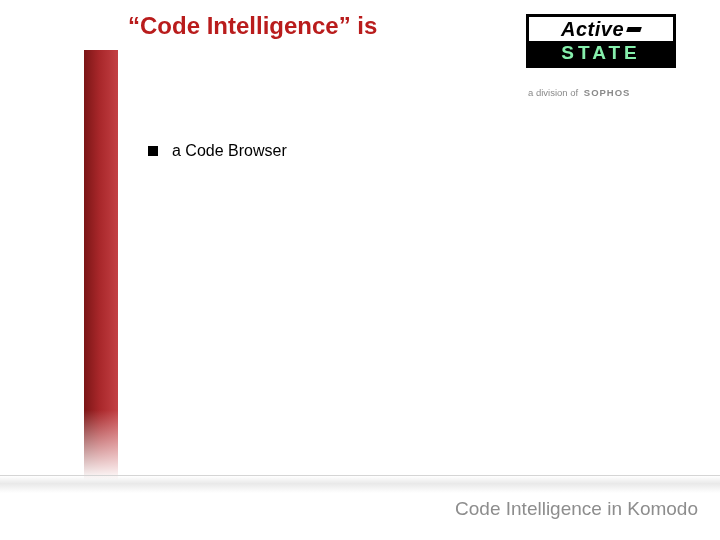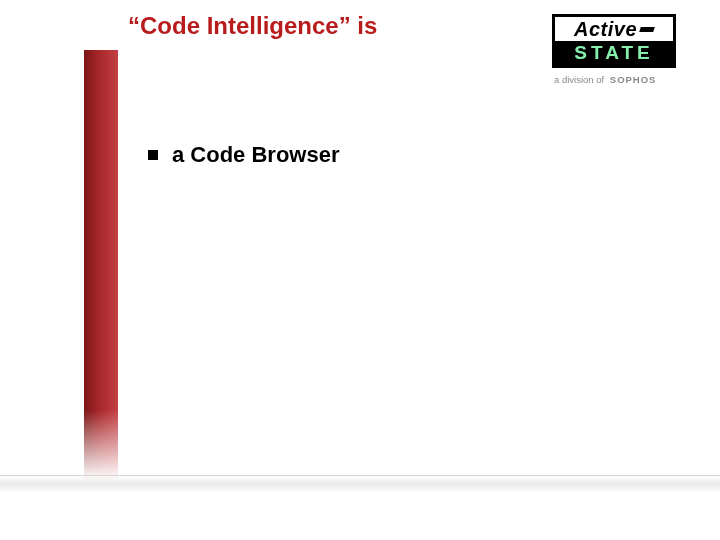--- a/index.html
+++ b/index.html
@@ -37,21 +37,21 @@
     top: 12px;
     font-size: 24px;
     font-weight: bold;
     color: #b91c1c;
   }
   
   .logo-wrap {
     position: absolute;
     right: 44px;
     top: 14px;
-    width: 124px;
+    width: 150px;
   }
   .logo-box {
     border: 3px solid #000;
     background: #fff;
     height: 54px;
     position: relative;
     overflow: hidden;
   }
   .logo-top {
     height: 50%;
@@ -85,21 +85,21 @@
     color: #86efac;
     display: flex;
     align-items: center;
     justify-content: center;
     font-family: Arial Black, Arial, sans-serif;
     font-weight: 900;
     font-size: 19px;
     letter-spacing: 4px;
   }
   .logo-sub {
-    margin-top: 6px;
+    margin-top: 19px;
     font-family: Arial, sans-serif;
     font-size: 9.5px;
     color: #8a8a8a;
     text-align: left;
     padding-left: 2px;
   }
   .logo-sub .sophos {
     font-weight: 900;
     letter-spacing: 1px;
     margin-left: 3px;
@@ -118,22 +118,22 @@
     font-family: Arial, sans-serif;
   }
   .bullet .sq {
     width: 10px;
     height: 10px;
     background: #000;
     margin-right: 14px;
     flex: 0 0 auto;
   }
   .bullet .txt {
-    font-size: 22px;
-    font-weight: bold;
+    font-size: 16px;
+    font-weight: normal;
     color: #000;
   }
   
   .footer-rule {
     position: absolute;
     left: 0;
     right: 0;
     top: 475px;
     height: 18px;
     background: linear-gradient(to bottom, rgba(255,255,255,0) 0%, #e9e9e9 45%, #ffffff 100%);
@@ -174,14 +174,15 @@
   </div>
 
   <div class="bullets">
     <div class="bullet">
       <span class="sq"></span>
       <span class="txt">a Code Browser</span>
     </div>
   </div>
 
   <div class="footer-rule"></div>
+  <div class="footer-text">Code Intelligence in Komodo</div>
 
 </div>
 
 </body></html>

